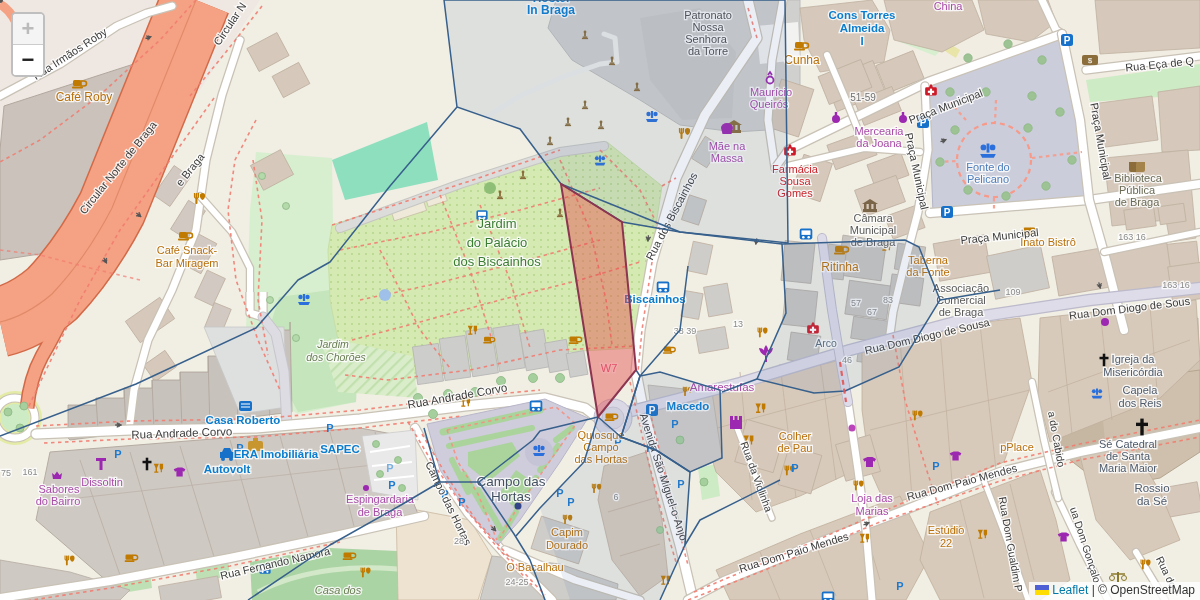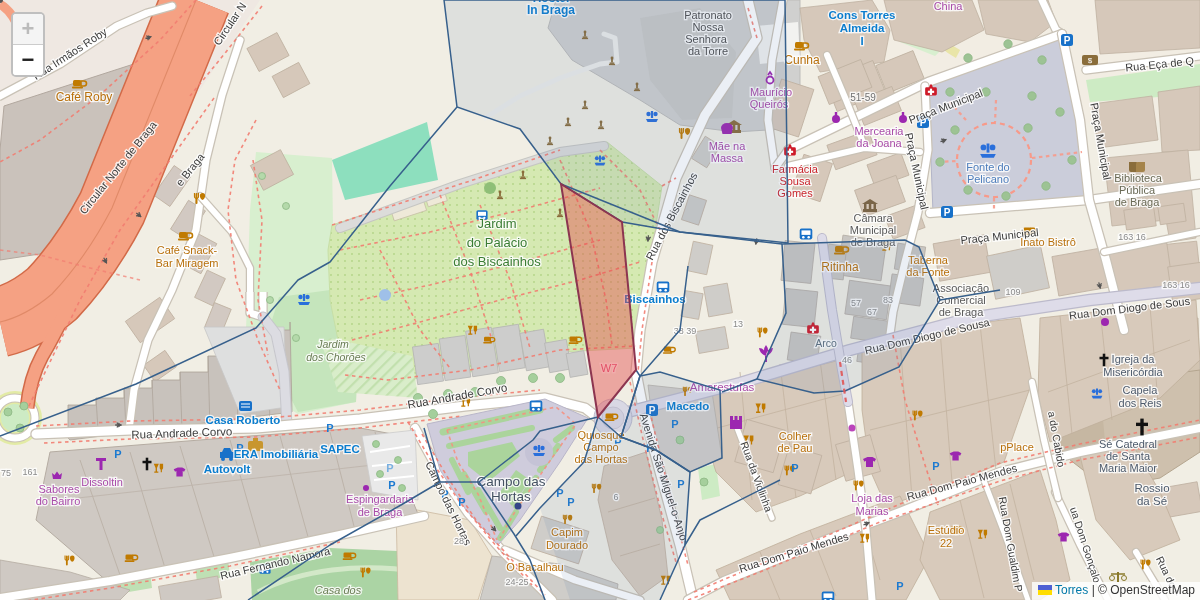--- a/index.html
+++ b/index.html
@@ -1068,12 +1068,12 @@
       <path d="M640,376 L660,372 L720,390 L722,458 L690,472 L656,450 L621,437 Z" fill="rgba(90,125,170,0.12)" stroke="#37608c" stroke-width="1.5" opacity="1"></path>
       <path d="M722,392 L757,379" fill="none" stroke="#37608c" stroke-width="1.5" stroke-linejoin="round"></path>
       <path d="M940,300 L1000,290" fill="none" stroke="#37608c" stroke-width="1.5" stroke-linejoin="round"></path>
       <path d="M561,184 L622,222 L636,370 L598,417 Z" fill="rgba(229,78,78,0.45)" stroke="#8c3550" stroke-width="2" opacity="1"></path>
     </svg><div class="lc">
       <div style="border-bottom:1px solid #ccc;color:#bbb;background:#f4f4f4;border-radius:3px 3px 0 0;">+</div>
       <div style="color:#222;background:#fff;border-radius:0 0 3px 3px;">−</div>
     </div><div class="attr"><svg width="14" height="10" style="vertical-align:-1px">
         <rect width="14" height="5" fill="#4e60d3"></rect>
         <rect y="5" width="14" height="5" fill="#ffdd00"></rect>
-      </svg> <a>Torres</a> <span style="color:#333">|</span> © OpenStreetMap</div></div>
+      </svg> <a>Leaflet</a> <span style="color:#333">|</span> © OpenStreetMap</div></div>
 </body></html>

